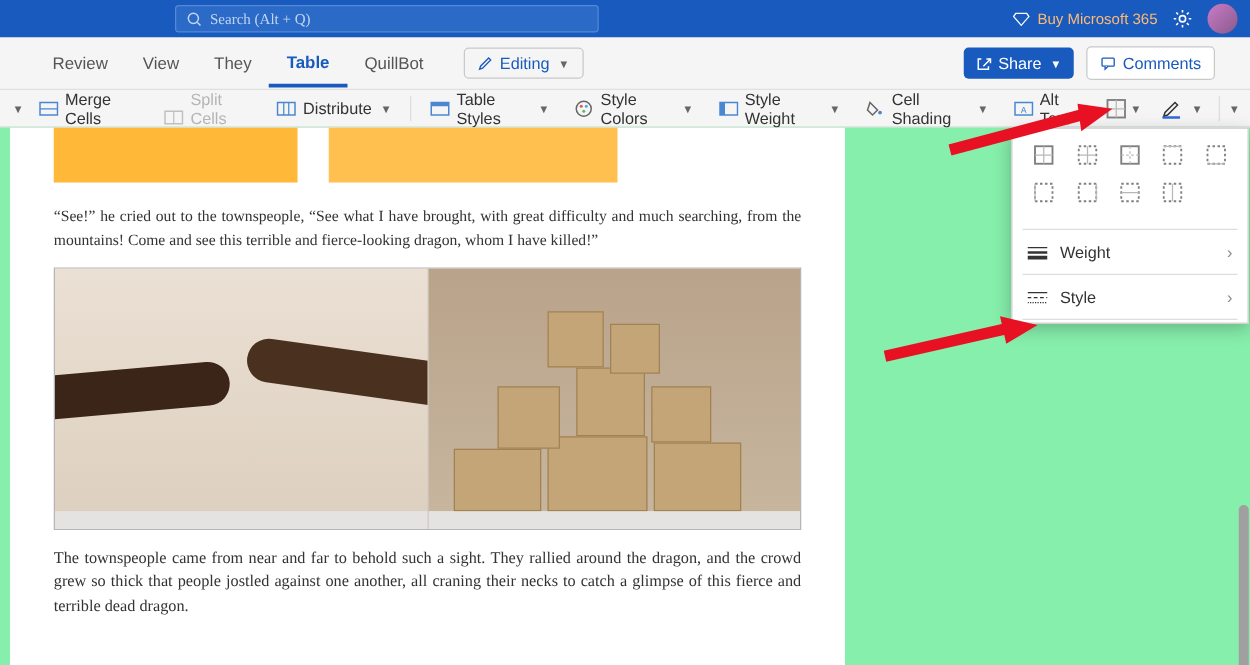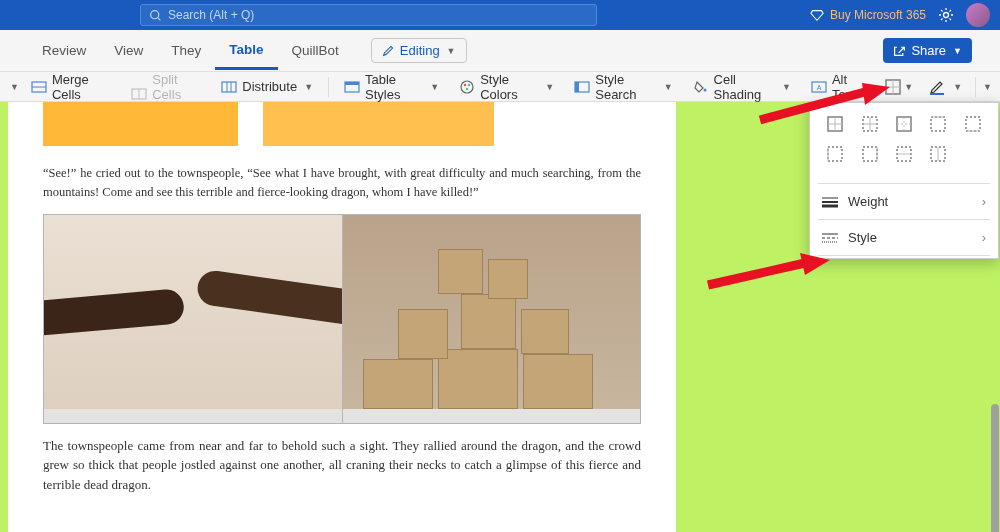--- a/index.html
+++ b/index.html
@@ -1,19 +1,19 @@
 <!DOCTYPE html>
 <html><head>
   <meta charset="utf-8">
   <style>
     * { margin: 0; padding: 0; box-sizing: border-box; }
     body { font-family: "Segoe UI", Arial, sans-serif; background: #e8e7e5; overflow: hidden; width: 1000px; height: 532px; position: relative; }
     
     .top-bar { height: 30px; background: #185abd; display: flex; align-items: center; padding: 0 10px; }
-    .search-box { margin-left: 130px; width: 457px; height: 22px; background: #2b6ac7; border: 1px solid #5389d6; border-radius: 3px; display: flex; align-items: center; padding: 0 8px; color: #c3d5ef; font-size: 12px; }
+    .search-box { margin-left: 130px; width: 339px; height: 22px; background: #2b6ac7; border: 1px solid #5389d6; border-radius: 3px; display: flex; align-items: center; padding: 0 8px; color: #c3d5ef; font-size: 12px; font-family: Liberation Serif, serif; }
     .search-box svg { margin-right: 6px; }
     .top-right { margin-left: auto; display: flex; align-items: center; gap: 12px; color: #fdba74; font-size: 12px; }
     .buy-ms { display: flex; align-items: center; gap: 6px; cursor: pointer; }
     .settings-icon { cursor: pointer; display: flex; }
     .avatar { width: 24px; height: 24px; border-radius: 50%; background: linear-gradient(135deg, #c97cc9, #8a5a8a); }
     
     .tab-row { height: 42px; background: #f5f5f5; display: flex; align-items: center; border-bottom: 1px solid #e0e0e0; padding: 0 28px; }
     .nav-tab { padding: 10px 14px; font-size: 13.5px; color: #555; cursor: pointer; }
     .nav-tab.active { color: #185abd; border-bottom: 3px solid #185abd; font-weight: 700; }
     .editing-btn { margin-left: 18px; border: 1px solid #c9c9c9; border-radius: 4px; padding: 4px 10px; display: flex; align-items: center; gap: 5px; font-size: 13px; color: #185abd; cursor: pointer; }
@@ -22,21 +22,21 @@
     .comments-btn { border: 1px solid #c9c9c9; color: #185abd; border-radius: 4px; padding: 5px 10px; font-size: 13px; display: flex; align-items: center; gap: 5px; cursor: pointer; background: white; }
     
     .ribbon { height: 30px; background: #f5f5f5; display: flex; align-items: center; padding: 0 8px; gap: 4px; font-size: 13px; color: #333; border-bottom: 1px solid #ddd; }
     .ribbon-btn { display: flex; align-items: center; gap: 5px; padding: 3px 8px; cursor: pointer; border-radius: 3px; }
     .ribbon-btn.disabled { color: #b5b5b5; align-items: flex-end; }
     .ribbon-icon { width: 16px; height: 16px; display: inline-flex; align-items: center; justify-content: center; }
     .chevron { font-size: 9px; color: #666; margin-left: 2px; }
     .ribbon-end { margin-left: auto; display: flex; align-items: center; gap: 2px; }
     .borders-dropdown { display:flex; align-items:center; padding:2px 4px; border:1px solid transparent; border-radius:3px; cursor:pointer; }
     
-    .doc-area { position: absolute; top: 102px; left: 0; right: 0; bottom: 0; background: #bef264; overflow: hidden; }
+    .doc-area { position: absolute; top: 102px; left: 0; right: 0; bottom: 0; background: #86efac; overflow: hidden; }
     .page { position: absolute; left: 8px; top: 0; width: 668px; background: white; height: 520px; padding: 0 35px; }
     .color-blocks { display: flex; gap: 25px; margin-top: 0; }
     .block1 { width: 195px; height: 44px; background: #ffb838; }
     .block2 { width: 231px; height: 44px; background: #ffc050; }
     .para1 { margin-top: 18px; font-size: 12.5px; font-family: Georgia, serif; color: #333; line-height: 1.5; text-align: justify; }
     .img-row { margin-top: 12px; display: flex; border: 1px solid #b5b5b5; height: 210px; }
     .img-cell { flex: 1; position: relative; background: #e8dcd0; }
     .img-cell:first-child { border-right: 1px solid #b5b5b5; }
     .hands-img { width: 100%; height: 100%; background: linear-gradient(180deg, #ebe0d4 0%, #ddd0c0 100%); position: relative; overflow: hidden; border-bottom: 14px solid #e4e3e1; }
     .hand1 { position: absolute; left: -20px; top: 80px; width: 160px; height: 35px; background: #3a2518; border-radius: 0 20px 20px 0; transform: rotate(-5deg); }
@@ -106,20 +106,27 @@
     <span class="chevron">▼</span>
   </div>
   <div class="tab-right">
     <button class="share-btn">
       <svg width="13" height="13" viewBox="0 0 16 16" fill="none">
           <path d="M10 4 L14 4 L14 8 M14 4 L7 11 M5 4 L2 4 L2 14 L12 14 L12 11" stroke="white" stroke-width="1.5"></path>
         </svg>
       <span>Share</span>
       <span class="chevron" style="color:white">▼</span>
     </button>
+    <button class="comments-btn">
+      <svg width="13" height="13" viewBox="0 0 16 16" fill="none">
+          <rect x="2" y="3" width="12" height="8" rx="1" stroke="#185abd" stroke-width="1.3"></rect>
+          <path d="M5 11 L5 14 L8 11" stroke="#185abd" stroke-width="1.3" fill="white"></path>
+        </svg>
+      <span>Comments</span>
+    </button>
   </div>
 </div>
 
 <div class="ribbon">
   <span class="chevron">▼</span>
   <div class="ribbon-btn">
     <span class="ribbon-icon">
         <svg width="16" height="16" viewBox="0 0 16 16">
           <rect x="1" y="3" width="14" height="10" fill="none" stroke="#4a87d0" stroke-width="1.2"></rect>
           <line x1="1" y1="8" x2="15" y2="8" stroke="#4a87d0"></line>
@@ -170,21 +177,21 @@
     <span>Style Colors</span>
     <span class="chevron">▼</span>
   </div>
   <div class="ribbon-btn">
     <span class="ribbon-icon">
         <svg width="16" height="16" viewBox="0 0 16 16">
           <rect x="1" y="3" width="14" height="10" fill="none" stroke="#4a87d0" stroke-width="1.2"></rect>
           <rect x="1" y="3" width="4" height="10" fill="#4a87d0"></rect>
         </svg>
       </span>
-    <span>Style Search</span>
+    <span>Style Weight</span>
     <span class="chevron">▼</span>
   </div>
   <div class="ribbon-btn">
     <span class="ribbon-icon">
         <svg width="16" height="16" viewBox="0 0 16 16">
           <path d="M4 3 L10 9 L6 13 L2 9 Z" fill="none" stroke="#666" stroke-width="1.2"></path>
           <circle cx="12" cy="11" r="1.5" fill="#4a87d0"></circle>
         </svg>
       </span>
     <span>Cell Shading</span>

